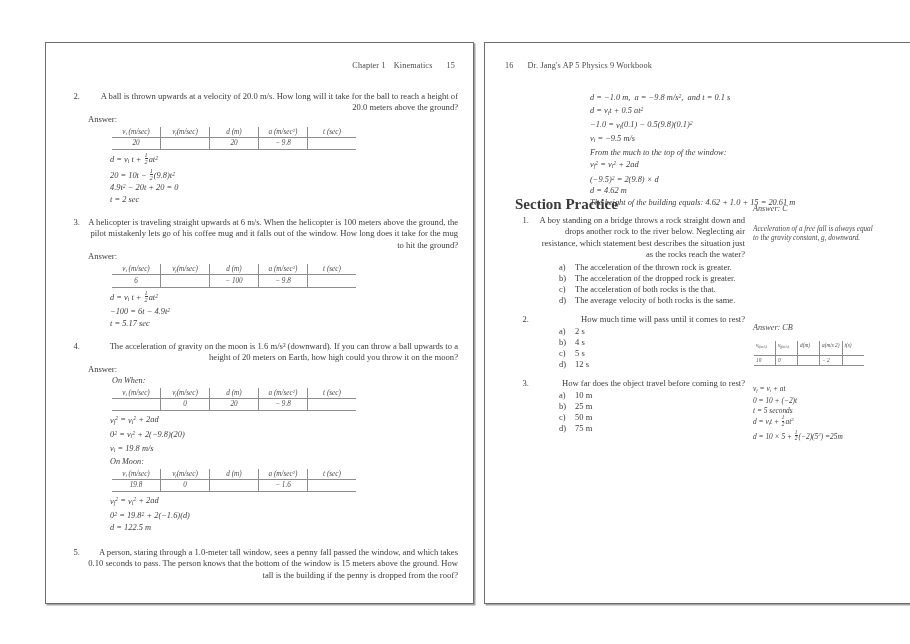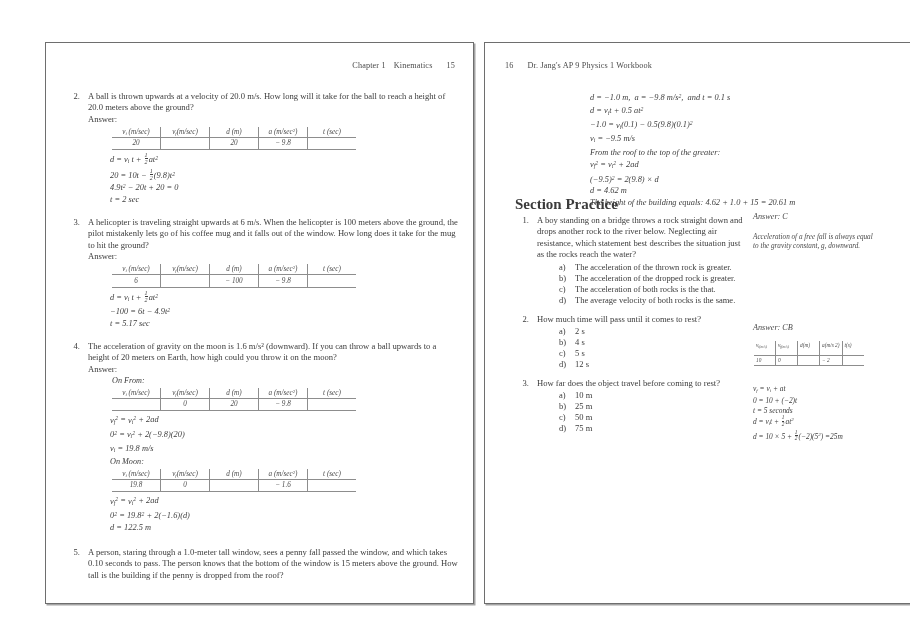--- a/index.html
+++ b/index.html
@@ -55,21 +55,21 @@
     position: absolute;
     left: 0; top: 0;
     width: 14px;
     text-align: right;
     font-size: 8.6px;
   }
   .qtext {
     margin-left: 22px;
     font-size: 8.6px;
     line-height: 11.4px;
-    text-align: left;
+    text-align: right;
   }
   .ans-label {
     margin-left: 22px;
     font-size: 8.6px;
     line-height: 11.4px;
   }
 
   
   table.kin {
     border-collapse: collapse;
@@ -246,21 +246,21 @@
             <div class="math">−100 = 6<i>t</i> − 4.9<i>t</i><sup>2</sup></div>
             <div class="math"><i>t</i> = 5.17 <i>sec</i></div>
           </div>
         </div>
 
         <div class="qitem" style="margin-top:12px;">
           <div class="qnum">4.</div>
           <div class="qtext">The acceleration of gravity on the moon is 1.6 m/s² (downward). If you can throw a ball upwards to a height of 20 meters on Earth, how high could you throw it on the moon?</div>
           <div class="ans-label">Answer:</div>
 
-          <div class="lbl-it" style="margin-left:46px;">On From:</div>
+          <div class="lbl-it" style="margin-left:46px;">On When:</div>
           <table class="kin">
             <thead>
                 <tr>
               <th><i>v</i><sub>i</sub> (m/sec)</th>
               <th><i>v</i><sub>f</sub>(m/sec)</th>
               <th><i>d</i> (m)</th>
               <th><i>a</i> (m/sec<sup>2</sup>)</th>
               <th><i>t</i> (sec)</th>
             </tr>
               </thead>
@@ -313,29 +313,29 @@
         </div>
 
       </div>
     </div>
   </div>
 
   <div class="page page-right">
     <div class="page-inner">
 
       <div class="runhead runhead-right">
-        <span class="pnum">16</span><span class="gap"></span><span>Dr. Jang's AP 9 Physics 1 Workbook</span>
+        <span class="pnum">16</span><span class="gap"></span><span>Dr. Jang's AP 5 Physics 9 Workbook</span>
       </div>
 
       <div style="position:absolute; left:105px; top:48px;">
         <div class="math"><i>d</i> = −1.0 m,&nbsp; <i>a</i> = −9.8 <i>m/s</i><sup>2</sup>,&nbsp; <i>and t</i> = 0.1 <i>s</i></div>
         <div class="math"><i>d</i> = <i>v</i><sub>i</sub><i>t</i> + 0.5 <i>at</i><sup>2</sup></div>
         <div class="math">−1.0 = <i>v<sub>i</sub></i>(0.1) − 0.5(9.8)(0.1)<sup>2</sup></div>
         <div class="math"><i>v</i><sub>i</sub> = −9.5 <i>m/s</i></div>
-        <div class="math">From the roof to the top of the greater:</div>
+        <div class="math">From the much to the top of the window:</div>
         <div class="math"><i>v<sub>f</sub></i><sup>2</sup> = <i>v<sub>i</sub></i><sup>2</sup> + 2<i>ad</i></div>
         <div class="math">(−9.5)<sup>2</sup> = 2(9.8) × <i>d</i></div>
         <div class="math"><i>d</i> = 4.62 <i>m</i></div>
         <div class="math">The height of the building equals: 4.62 + 1.0 + 15 = 20.61 <i>m</i></div>
       </div>
 
       <div style="position:absolute; left:30px; top:153px; width:230px;">
         <div class="sec-head">Section Practice</div>
 
         <div class="qitem">
@@ -366,21 +366,21 @@
           <div class="qtext">How far does the object travel before coming to rest?</div>
           <div class="choices">
             <div class="choice"><span class="ck">a)</span><span>10 m</span></div>
             <div class="choice"><span class="ck">b)</span><span>25 m</span></div>
             <div class="choice"><span class="ck">c)</span><span>50 m</span></div>
             <div class="choice"><span class="ck">d)</span><span>75 m</span></div>
           </div>
         </div>
       </div>
 
-      <div class="marginnote" style="left:268px; top:169px;">
+      <div class="marginnote" style="left:268px; top:161px;">
         <div class="ans">Answer: C</div>
         <div class="note">Acceleration of a free fall is always equal to the gravity constant, g, downward.</div>
       </div>
 
       <div class="marginnote" style="left:268px; top:280px;">
         <div class="ans">Answer: CB</div>
       </div>
 
       <div style="position:absolute; left:269px; top:298px;">
         <table class="kin mini">

